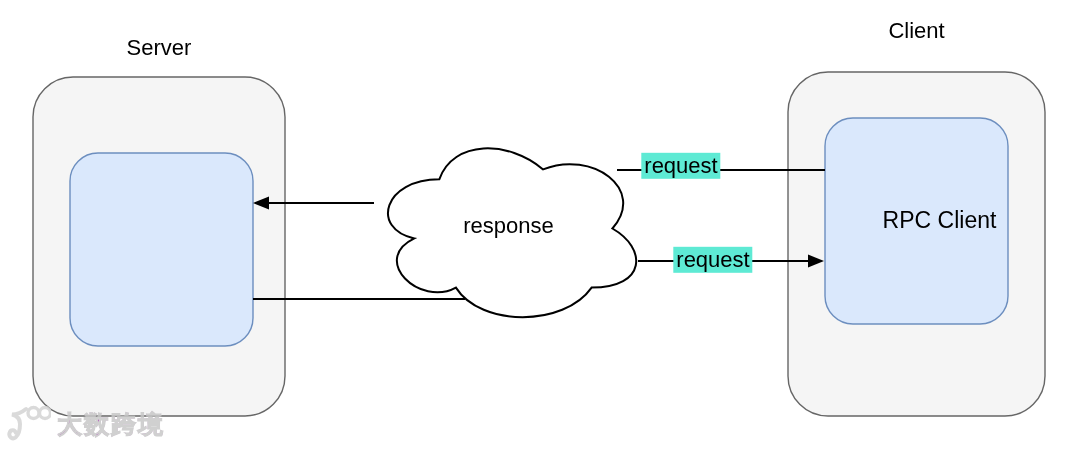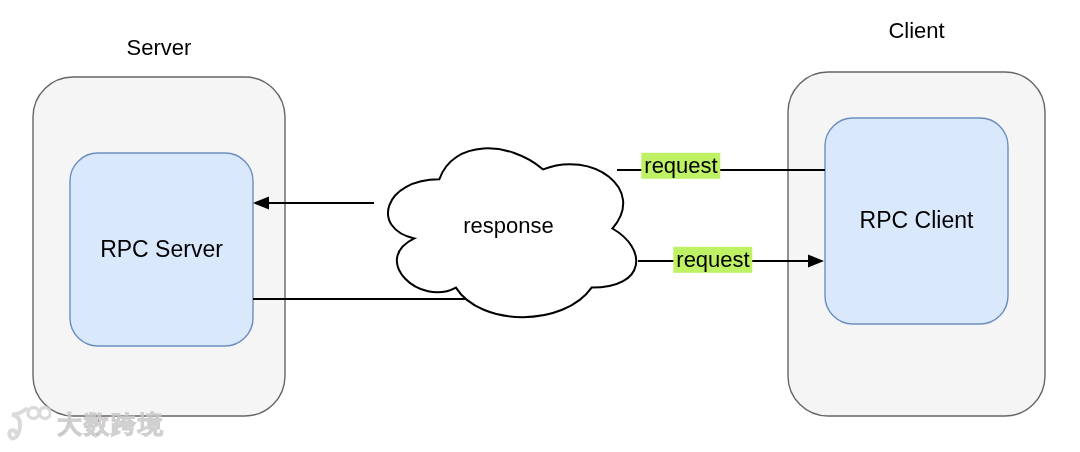--- a/index.html
+++ b/index.html
@@ -9,23 +9,23 @@
 
   
   .container-box{fill:var(--container-fill,#f5f5f5);stroke:var(--container-stroke,#666);stroke-width:1.4;}
   .node-box{fill:var(--node-fill,#dae8fc);stroke:var(--node-stroke,#6c8ebf);stroke-width:1.4;}
   .cloud{fill:#ffffff;stroke:var(--edge-stroke,#000);stroke-width:2;}
   .edge{stroke:var(--edge-stroke,#000);stroke-width:2;fill:none;}
   .arrowhead{fill:var(--edge-stroke,#000);stroke:none;}
 
   .lbl{position:absolute;color:#000;font-size:22px;line-height:1.2;white-space:nowrap;}
   .group-title{width:252px;text-align:center;}
-  .node-label{display:flex;align-items:center;justify-content:center;font-size:23px;}
+  .node-label{display:flex;align-items:center;justify-content:center;font-size:23px;margin-left:23px;}
   .cloud-label{display:flex;align-items:center;justify-content:center;}
-  .edge-label{transform:translate(-50%,-50%);background:#bef264;padding:0 3px;}
+  .edge-label{transform:translate(-50%,-50%);background:#5eead4;padding:0 3px;}
 
   .watermark{position:absolute;left:7px;top:404px;display:flex;align-items:center;gap:6px;opacity:.85;}
   .watermark-text{font-size:25px;font-weight:700;letter-spacing:2px;color:#a21caf;
     -webkit-text-stroke:1px #c8c8c8;text-shadow:0 0 1px #ffffff;}
   .watermark-logo{display:block;}
   .watermark-logo path,.watermark-logo circle{stroke:#d4d4d4;fill:none;stroke-linecap:round;}
 </style>
 </head>
 <body>
 
@@ -53,21 +53,20 @@
          C 480.8 327 563.9 327 591.6 287.6
          C 647 287.6 647 248.2 612.4 228.5
          C 647 189.1 591.6 149.7 543.1 169.4
          C 508.5 139.9 453.1 139.9 439.3 179.3
          Z"></path>
   </svg>
 
   <div class="lbl group-title" style="left:33px;top:35px;">Server</div>
   <div class="lbl group-title" style="left:788px;top:18px;width:257px;">Client</div>
 
-  <div class="lbl node-label" style="left:70px;top:153px;width:183px;height:193px;">RPC Server</div>
   <div class="lbl node-label" style="left:825px;top:118px;width:183px;height:206px;">RPC Client</div>
 
   <div class="lbl cloud-label" style="left:370px;top:128px;width:277px;height:197px;">response</div>
 
   <div class="lbl edge-label" style="left:681px;top:166px;">request</div>
   <div class="lbl edge-label" style="left:713px;top:260px;">request</div>
 
   <div class="watermark">
     <svg class="watermark-logo" width="44" height="40" viewBox="0 0 44 40">
       <path d="M19 5 C 14 9 10 10.5 5 10.5 C 11 12 13 15 13 20 C 13 26.5 11.5 31 8.5 33.5 C 5.5 35.8 1.5 33 2.5 29 C 3.5 25 8 25.5 9 29" stroke-width="4"></path>

